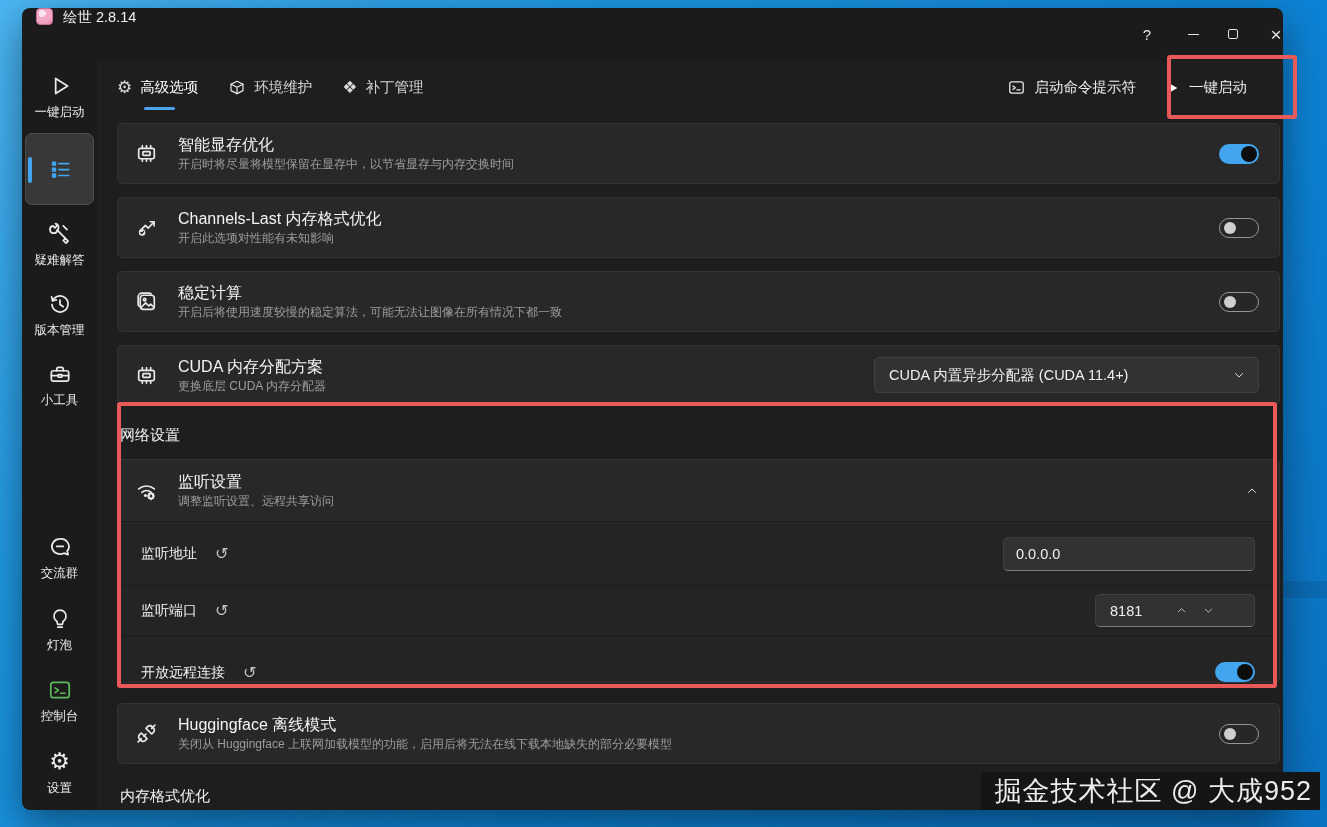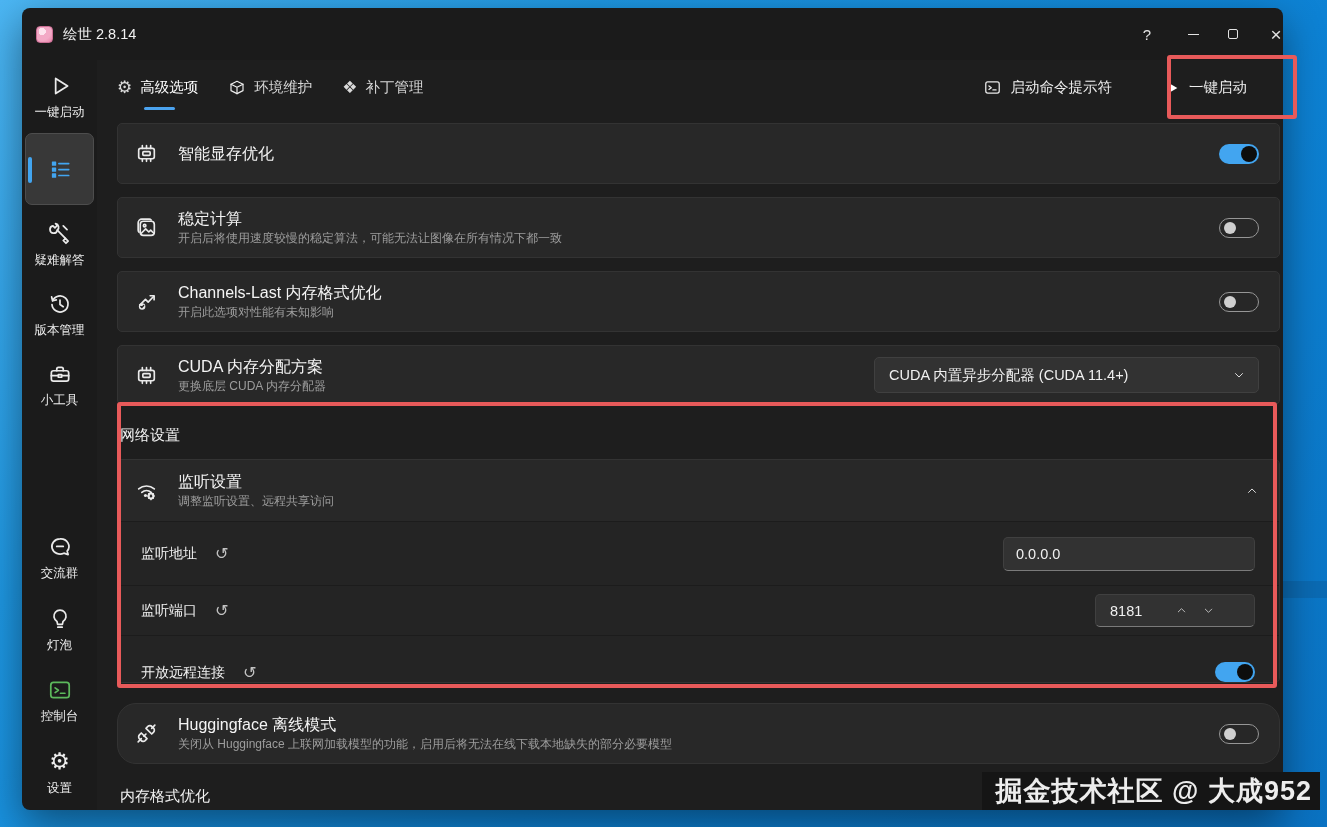--- a/index.html
+++ b/index.html
@@ -7,21 +7,21 @@
   body {
     font-family:"Liberation Sans","DejaVu Sans",sans-serif;
     background:linear-gradient(135deg,#4cb6f3 0%,#1e97e2 28%,#0d82d4 62%,#0a72c2 100%);
     position:relative; color:#f0f0f0;
   }
   .desk-stripe{position:absolute;right:0;top:581px;width:45px;height:17px;background:#0b69b1;opacity:.9;}
 
   
   .window{position:absolute;left:22px;top:8px;width:1261px;height:802px;
     background:#1b1b1b;border-radius:8px;box-shadow:0 14px 40px rgba(0,0,0,.45);}
-  .titlebar{position:relative;height:52px;display:flex;align-items:center;padding-left:14px;}
+  .titlebar{position:relative;height:52px;display:flex;padding-left:14px;}
   .app-icon{width:17px;height:17px;border-radius:4px;
     background:radial-gradient(circle at 35% 30%, #fde3ee 0 25%, #f3a9c6 26% 60%, #e87fa8 100%);
     border:1px solid #c96f94;}
   .app-title{margin-left:10px;font-size:14.5px;color:#f2f2f2;}
   .win-btn{position:absolute;top:10px;width:34px;height:32px;display:flex;align-items:center;justify-content:center;color:#e3e3e3;}
   .wb-help{left:1108px;font-size:15px;}
   .wb-min{left:1154px;}
   .wb-min i{display:block;width:11px;border-top:1.4px solid #e3e3e3;}
   .wb-max{left:1194px;}
   .wb-max i{display:block;width:10px;height:10px;border:1.4px solid #e3e3e3;border-radius:2px;}
@@ -39,21 +39,21 @@
   .glyph-gear{font-family:"DejaVu Sans",sans-serif;font-size:23px;color:#ececec;line-height:1;}
 
   
   .main{position:absolute;left:75px;top:52px;right:0;bottom:0;background:#1e1e1e;
     border-radius:0 0 8px 0;overflow:hidden;}
   .tabbar{height:55px;display:flex;align-items:center;padding:0 14px 0 20px;gap:30px;}
   .tab{display:flex;align-items:center;gap:8px;font-size:14.5px;color:#d9d9d9;position:relative;}
   .tab .ticon{font-size:17px;line-height:1;color:#d9d9d9;font-family:"DejaVu Sans",sans-serif;}
   .tab.active{color:#fff;}
   .tab.active::after{content:"";position:absolute;left:27px;bottom:-13px;width:31px;height:3px;border-radius:2px;background:#4ba3ef;}
-  .tab-actions{margin-left:auto;display:flex;align-items:flex-start;gap:52px;padding-right:14px;}
+  .tab-actions{margin-left:auto;display:flex;align-items:flex-start;gap:28px;padding-right:14px;}
   .action{display:flex;align-items:center;gap:9px;font-size:14.5px;color:#eee;}
   .action svg{width:19px;height:19px;}
 
   
   .content{padding:8px 3px 0 20px;}
   .card{display:flex;align-items:center;background:#282828;border:1px solid #333;
     border-radius:5px;padding:0 20px 0 16px;}
   .card.h61{height:61px;margin-bottom:13px;}
   .card.h60{height:60px;}
   .ricon{width:44px;flex:0 0 44px;display:flex;align-items:center;}
@@ -95,21 +95,21 @@
   .spin{width:27px;height:25px;display:flex;align-items:center;justify-content:center;border-radius:4px;}
   .spin svg{width:11px;height:11px;}
 
   
   .red-box{position:absolute;border:4px solid #e85a5a;border-radius:3px;pointer-events:none;z-index:60;}
   .rb1{left:1167px;top:55px;width:130px;height:64px;}
   .rb2{left:117px;top:402px;width:1160px;height:286px;}
 
   
   .watermark{position:absolute;right:7px;bottom:17px;z-index:70;background:#151515;
-    color:#ededed;font-size:27px;font-weight:bold;letter-spacing:1px;line-height:38px;padding:0 8px 0 14px;}
+    color:#ededed;font-size:27px;font-weight:normal;letter-spacing:1px;line-height:38px;padding:0 8px 0 14px;}
 
   svg{display:block;}
   .s{fill:none;stroke:#eaeaea;stroke-width:1.6;stroke-linecap:round;stroke-linejoin:round;}
   .sg{fill:none;stroke:#5cb85c;stroke-width:1.6;stroke-linecap:round;stroke-linejoin:round;}
   .sb{stroke:#42a5f0;} .fb{fill:#42a5f0;}
 </style>
 </head>
 <body>
 
 <div class="desk-stripe"></div>
@@ -275,56 +275,57 @@
       <div class="card h61">
         <span class="ricon">
           <svg viewBox="0 0 24 24">
             <rect class="s" x="4.5" y="7" width="15" height="10" rx="1.8"></rect>
             <rect class="s" x="8.5" y="10.2" width="7" height="3.6" rx="0.8"></rect>
             <path class="s" d="M8 7V4.5 M12 7V4.5 M16 7V4.5 M8 17v2.5 M12 17v2.5 M16 17v2.5"></path>
           </svg>
         </span>
         <span class="rtext">
           <div class="rtitle">智能显存优化</div>
+          <div class="rdesc">开启时将尽量将模型保留在显存中，以节省显存与内存交换时间</div>
         </span>
         <span class="toggle" data-state="on">
+            <span class="knob"></span>
+          </span>
+      </div>
+
+      <div class="card h61">
+        <span class="ricon">
+          <svg viewBox="0 0 24 24">
+            <path class="s" d="M5.5 15.5 L11 10 l2.6 2.6 L19 7"></path>
+            <path class="s" d="M15.5 6.5 H19.3 V10.3"></path>
+            <circle cx="7.8" cy="16.8" r="3.1" fill="#eaeaea"></circle>
+            <polyline points="6.5,16.8 7.5,17.8 9.3,15.9" fill="none" stroke="#282828" stroke-width="1.3" stroke-linecap="round" stroke-linejoin="round"></polyline>
+          </svg>
+        </span>
+        <span class="rtext">
+          <div class="rtitle">Channels-Last 内存格式优化</div>
+          <div class="rdesc">开启此选项对性能有未知影响</div>
+        </span>
+        <span class="toggle" data-state="off">
             <span class="knob"></span>
           </span>
       </div>
 
       <div class="card h61">
         <span class="ricon">
           <svg viewBox="0 0 24 24">
             <rect class="s" x="6" y="6" width="13.5" height="13.5" rx="3"></rect>
             <path class="s" d="M4.8 16.5 A2.6 2.6 0 0 1 4 14.5 V7.5 A3.5 3.5 0 0 1 7.5 4 h7 a2.6 2.6 0 0 1 2 0.8"></path>
             <circle class="s" cx="10.2" cy="10.2" r="1.2"></circle>
             <path class="s" d="M7 17.5 l4.2-4.2 3 3 1.8-1.8 2.8 2.8"></path>
           </svg>
         </span>
         <span class="rtext">
           <div class="rtitle">稳定计算</div>
           <div class="rdesc">开启后将使用速度较慢的稳定算法，可能无法让图像在所有情况下都一致</div>
-        </span>
-        <span class="toggle" data-state="off">
-            <span class="knob"></span>
-          </span>
-      </div>
-
-      <div class="card h61">
-        <span class="ricon">
-          <svg viewBox="0 0 24 24">
-            <path class="s" d="M5.5 15.5 L11 10 l2.6 2.6 L19 7"></path>
-            <path class="s" d="M15.5 6.5 H19.3 V10.3"></path>
-            <circle cx="7.8" cy="16.8" r="3.1" fill="#eaeaea"></circle>
-            <polyline points="6.5,16.8 7.5,17.8 9.3,15.9" fill="none" stroke="#282828" stroke-width="1.3" stroke-linecap="round" stroke-linejoin="round"></polyline>
-          </svg>
-        </span>
-        <span class="rtext">
-          <div class="rtitle">Channels-Last 内存格式优化</div>
-          <div class="rdesc">开启此选项对性能有未知影响</div>
         </span>
         <span class="toggle" data-state="off">
             <span class="knob"></span>
           </span>
       </div>
 
       <div class="card h60">
         <span class="ricon">
           <svg viewBox="0 0 24 24">
             <rect class="s" x="4.5" y="7" width="15" height="10" rx="1.8"></rect>
@@ -398,21 +399,21 @@
           <span class="lblwrap">
             <span>开放远程连接</span>
             <span class="reset">↺</span>
           </span>
           <span class="toggle" style="margin-left:auto;" data-state="on">
               <span class="knob"></span>
             </span>
         </div>
       </div>
 
-      <div class="card h61" style="margin-top:20px;margin-bottom:0;border-radius:19px;">
+      <div class="card h61" style="margin-top:20px;margin-bottom:0;">
         <span class="ricon">
           <svg viewBox="0 0 24 24">
             <path class="s" d="M4 20 l3-3"></path>
             <path class="s" d="M7 11.5 l5.5 5.5 -1.8 1.8 a2.8 2.8 0 0 1-4-0.2 l-1.3-1.3 a2.8 2.8 0 0 1-.2-4z"></path>
             <path class="s" d="M11.5 12.5 l-2 2"></path>
             <path class="s" d="M17 12.5 11.5 7 l1.8-1.8 a2.8 2.8 0 0 1 4 .2 l1.3 1.3 a2.8 2.8 0 0 1 .2 4z"></path>
             <path class="s" d="M20 4 l-3 3"></path>
           </svg>
         </span>
         <span class="rtext">

